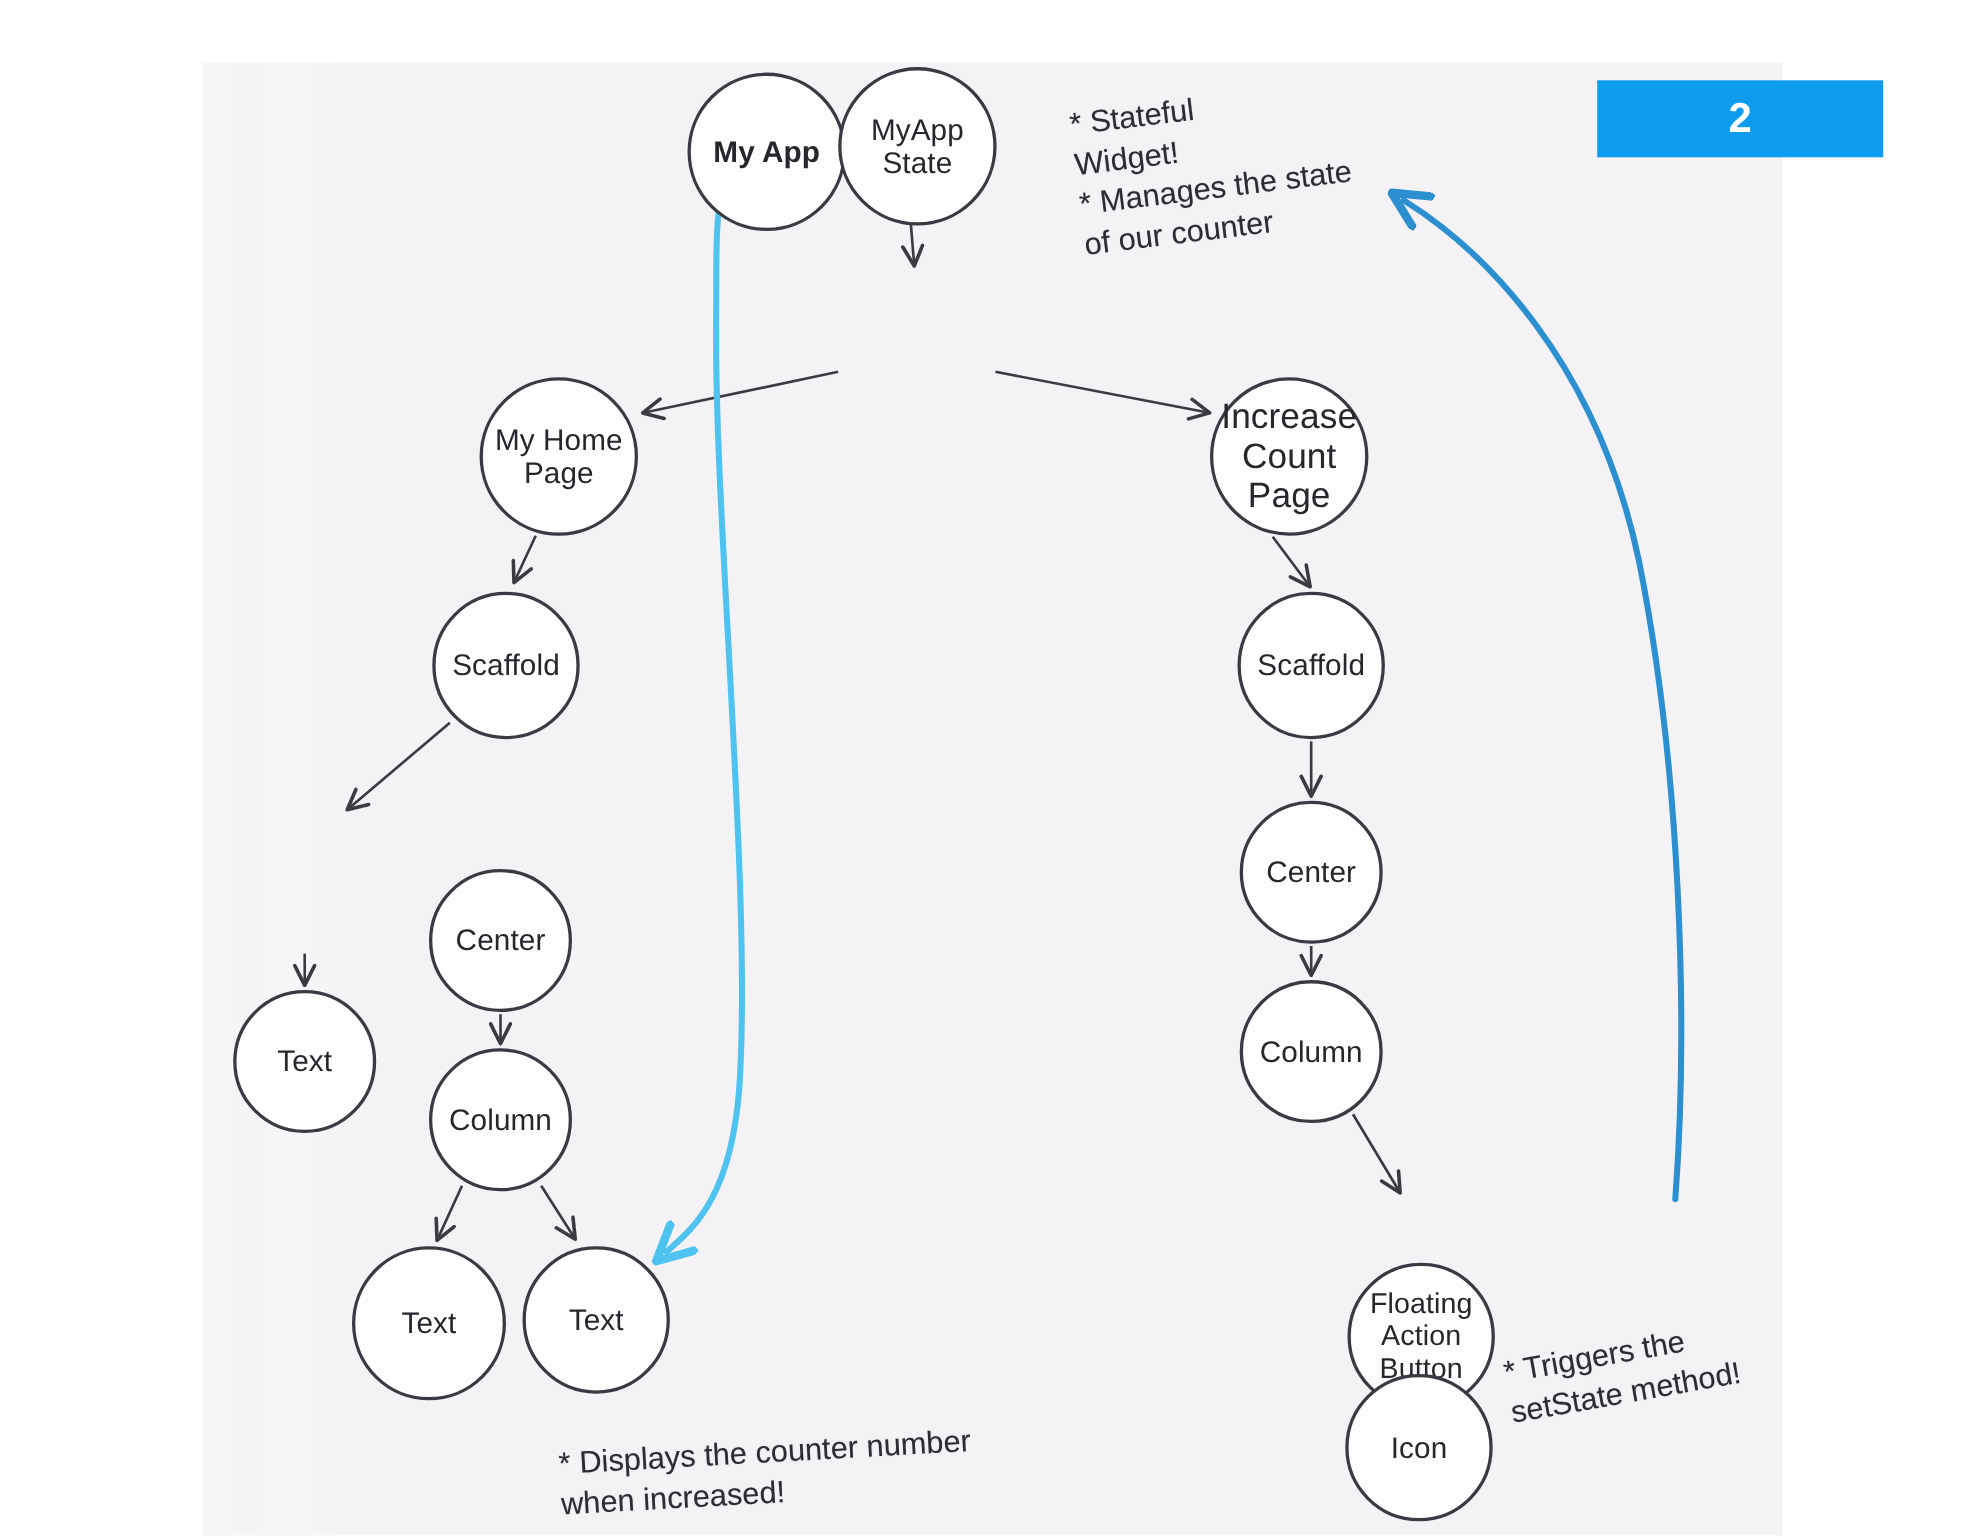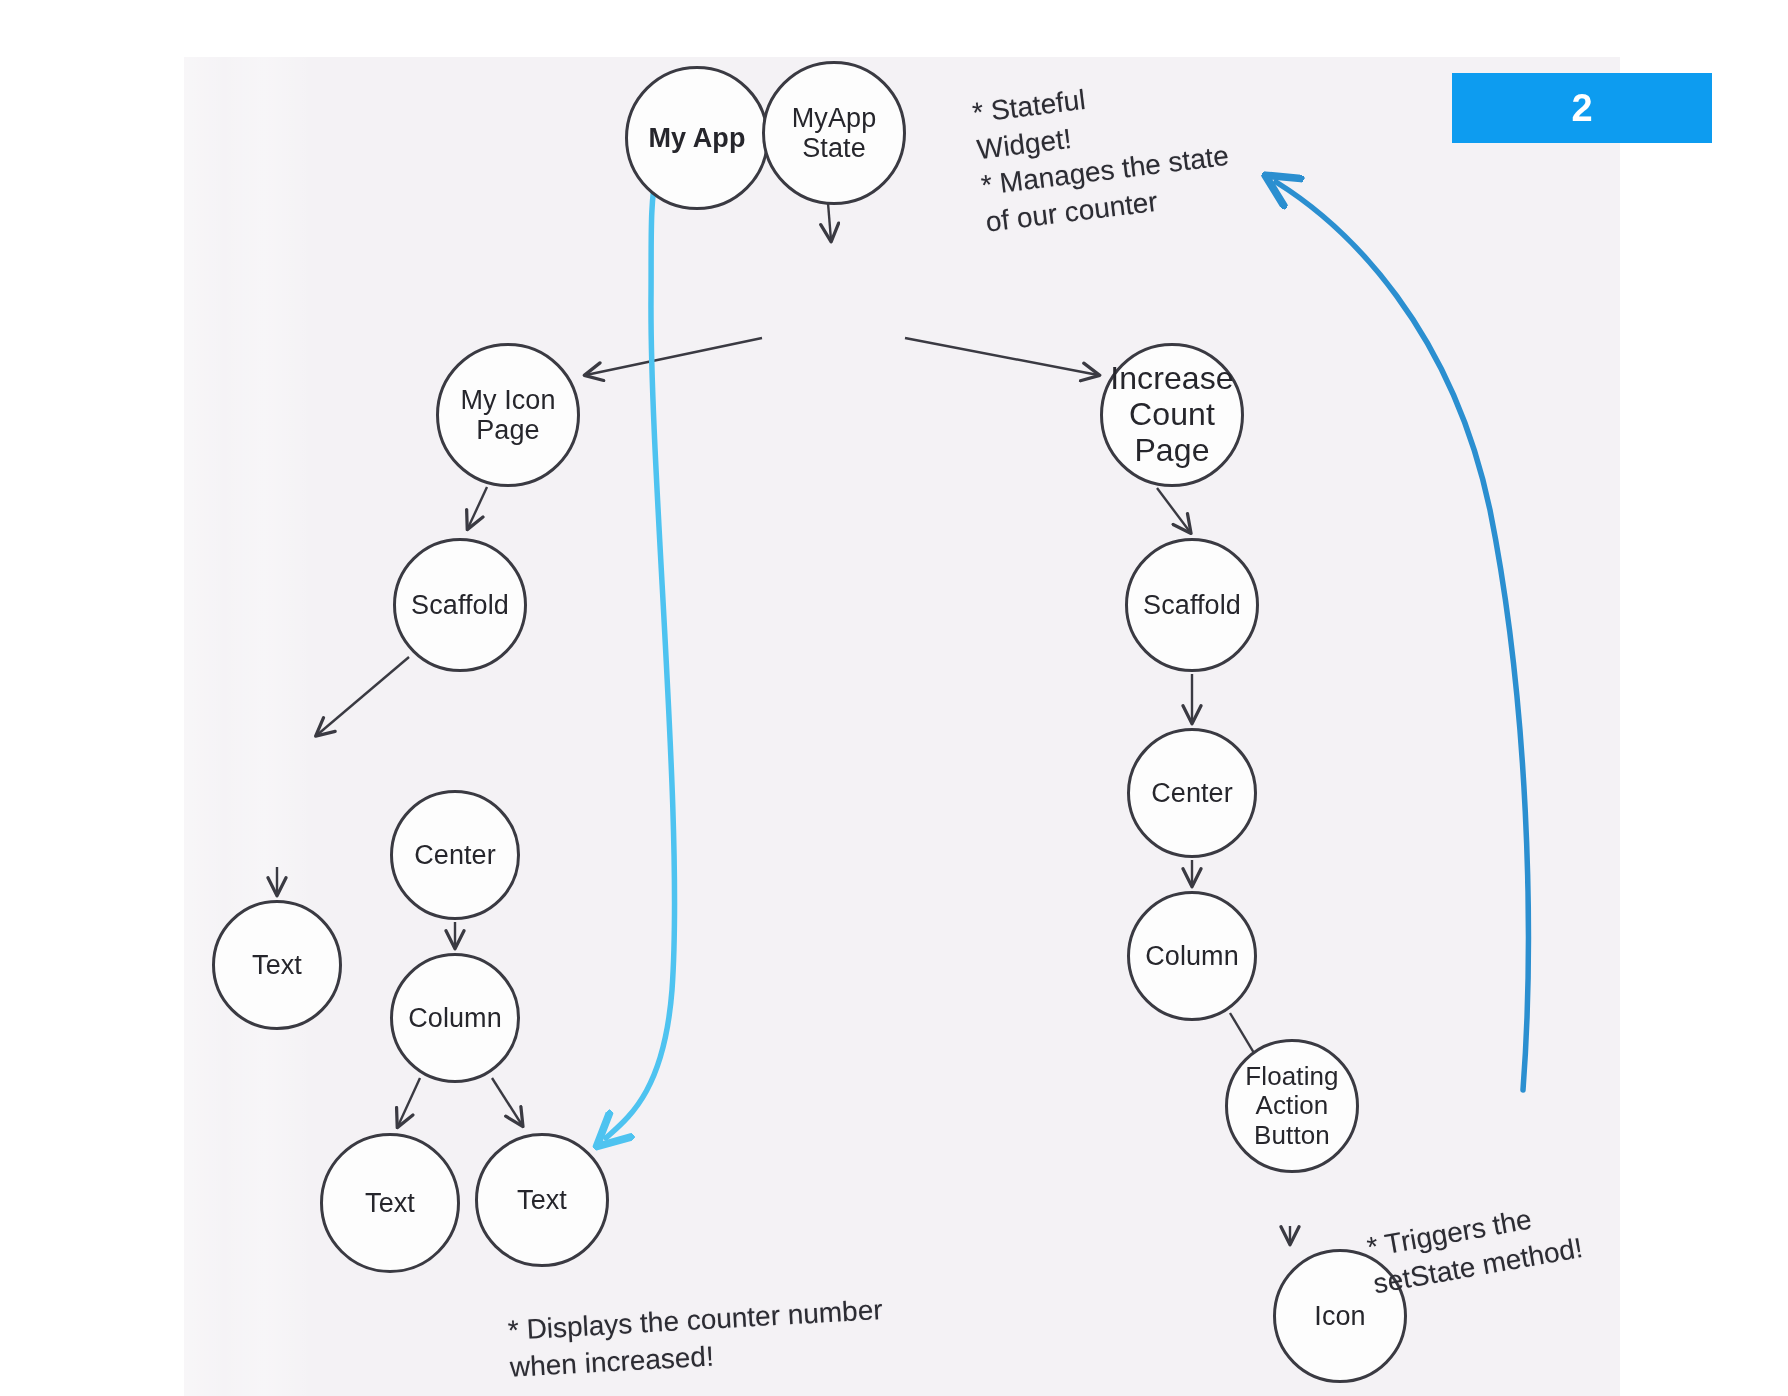--- a/index.html
+++ b/index.html
@@ -158,21 +158,21 @@
     <span>My App</span>
   </div>
 
   <div class="node" style="left:762px; top:61px; width:144px; height:144px; font-size:27px;">
     <span>MyApp
 State</span>
   </div>
 
 
   <div class="node" style="left:436px; top:343px; width:144px; height:144px; font-size:27px;">
-    <span>My Icon
+    <span>My Home
 Page</span>
   </div>
 
   <div class="node" style="left:1100px; top:343px; width:144px; height:144px; font-size:32px;">
     <span>Increase
 Count
 Page</span>
   </div>
 
   <div class="node" style="left:393px; top:538px; width:134px; height:134px; font-size:27px;">
@@ -205,27 +205,27 @@
   </div>
 
   <div class="node" style="left:320px; top:1133px; width:140px; height:140px; font-size:27px;">
     <span>Text</span>
   </div>
 
   <div class="node" style="left:475px; top:1133px; width:134px; height:134px; font-size:27px;">
     <span>Text</span>
   </div>
 
-  <div class="node" style="left:1225px; top:1039px; width:134px; height:134px; font-size:26px;">
+  <div class="node" style="left:1225px; top:1148px; width:134px; height:134px; font-size:26px;">
     <span>Floating
 Action
 Button</span>
   </div>
 
-  <div class="node" style="left:1273px; top:1249px; width:134px; height:134px; font-size:27px;">
+  <div class="node" style="left:1223px; top:1249px; width:134px; height:134px; font-size:27px;">
     <span>Icon</span>
   </div>
 
   <div class="annotation" style="left:966px; top:60px; width:270px; transform: rotate(-7deg); transform-origin: left top;">
     <span>* Stateful
   Widget!
 * Manages the state
      of our counter</span>
   </div>
 

